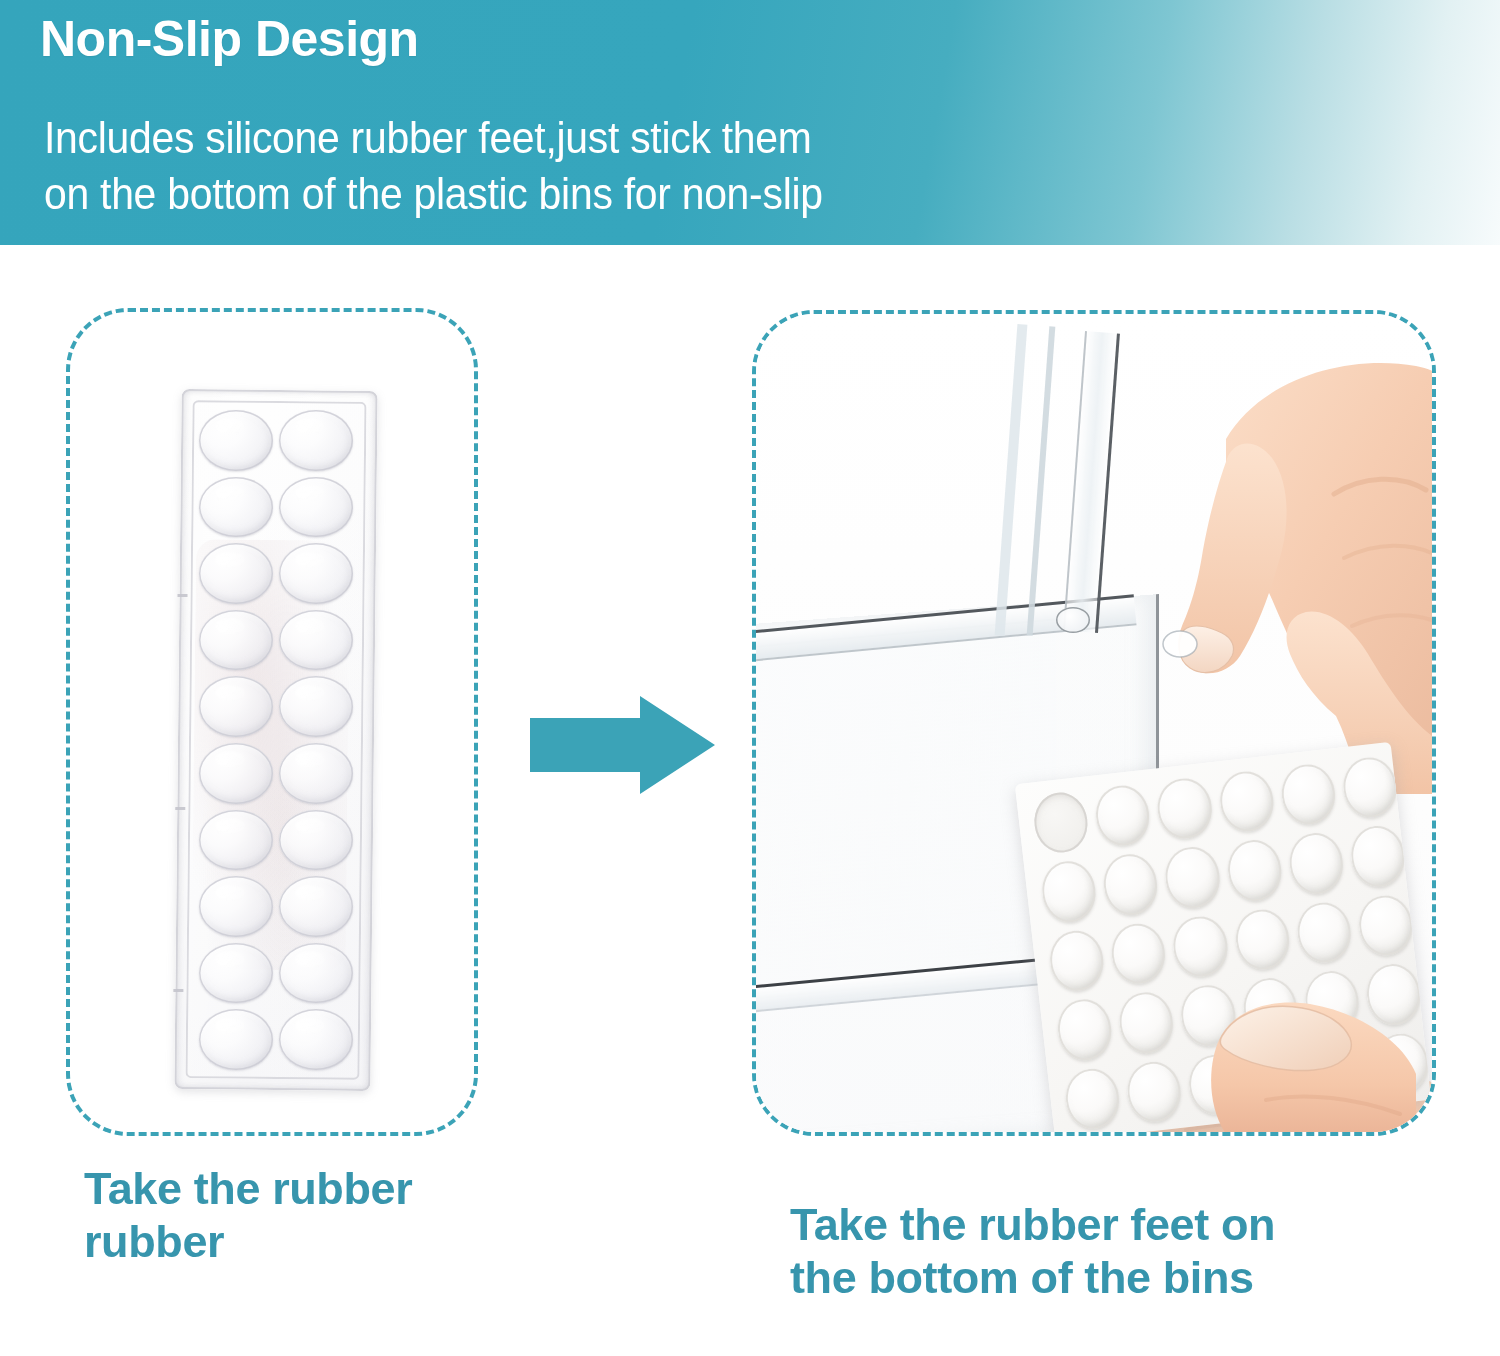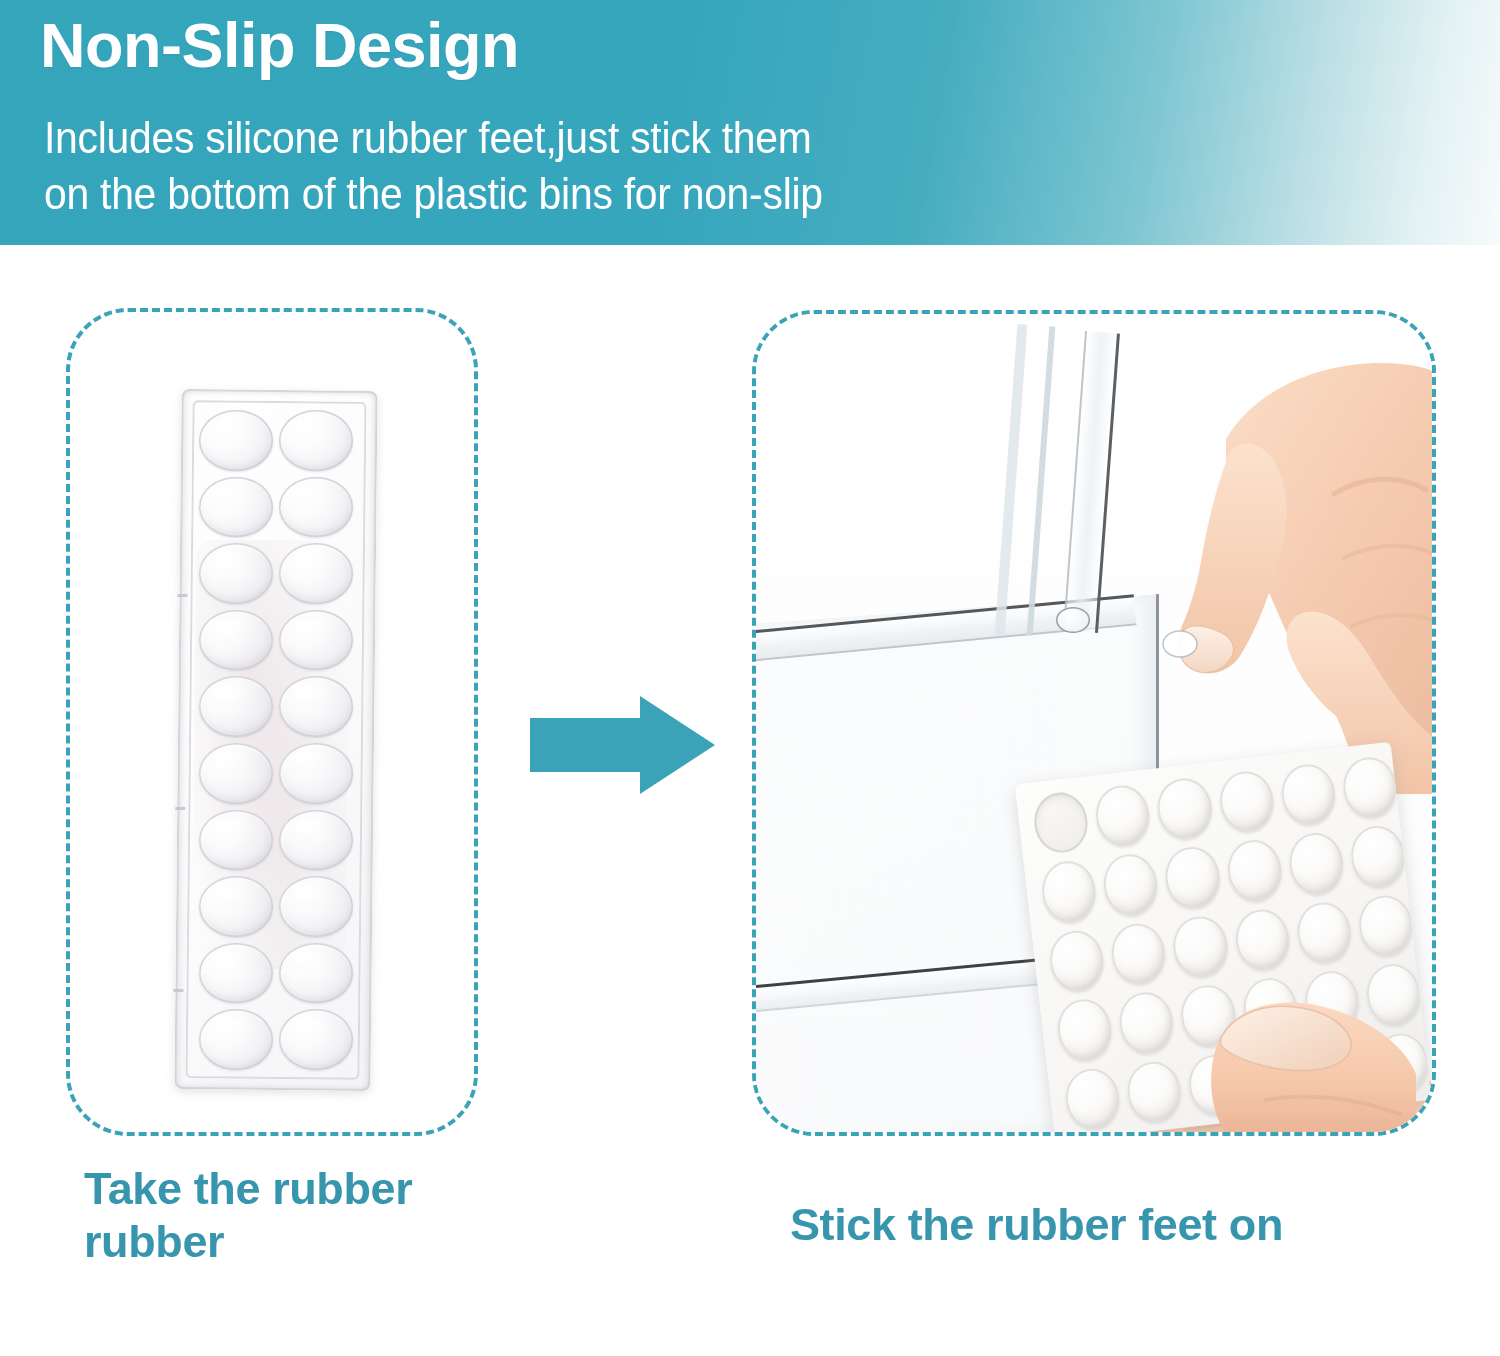--- a/index.html
+++ b/index.html
@@ -28,21 +28,21 @@
         #7ec6d2 76%,
         #b9dee4 86%,
         #e2f1f3 94%,
         #f7fbfc 100%);
     overflow: hidden;
   }
   .header-title {
     position: absolute;
     left: 40px;
     top: 14px;
-    font-size: 63px;
+    font-size: 50px;
     font-weight: bold;
     color: #ffffff;
     letter-spacing: -0.5px;
     line-height: 1.0;
     white-space: nowrap;
     text-shadow: 0 1px 2px rgba(0,0,0,0.07);
   }
   .header-sub {
     position: absolute;
     left: 44px;
@@ -519,14 +519,15 @@
 
   </div>
 </div>
 
 <div class="caption caption-left">
   <span class="capline">Take the rubber</span>
   <span class="capline">rubber</span>
 </div>
 
 <div class="caption caption-right">
-  <span class="capline">Stick the rubber feet on</span>
+  <span class="capline">Take the rubber feet on</span>
+  <span class="capline">the bottom of the bins</span>
 </div>
 
 </body></html>

